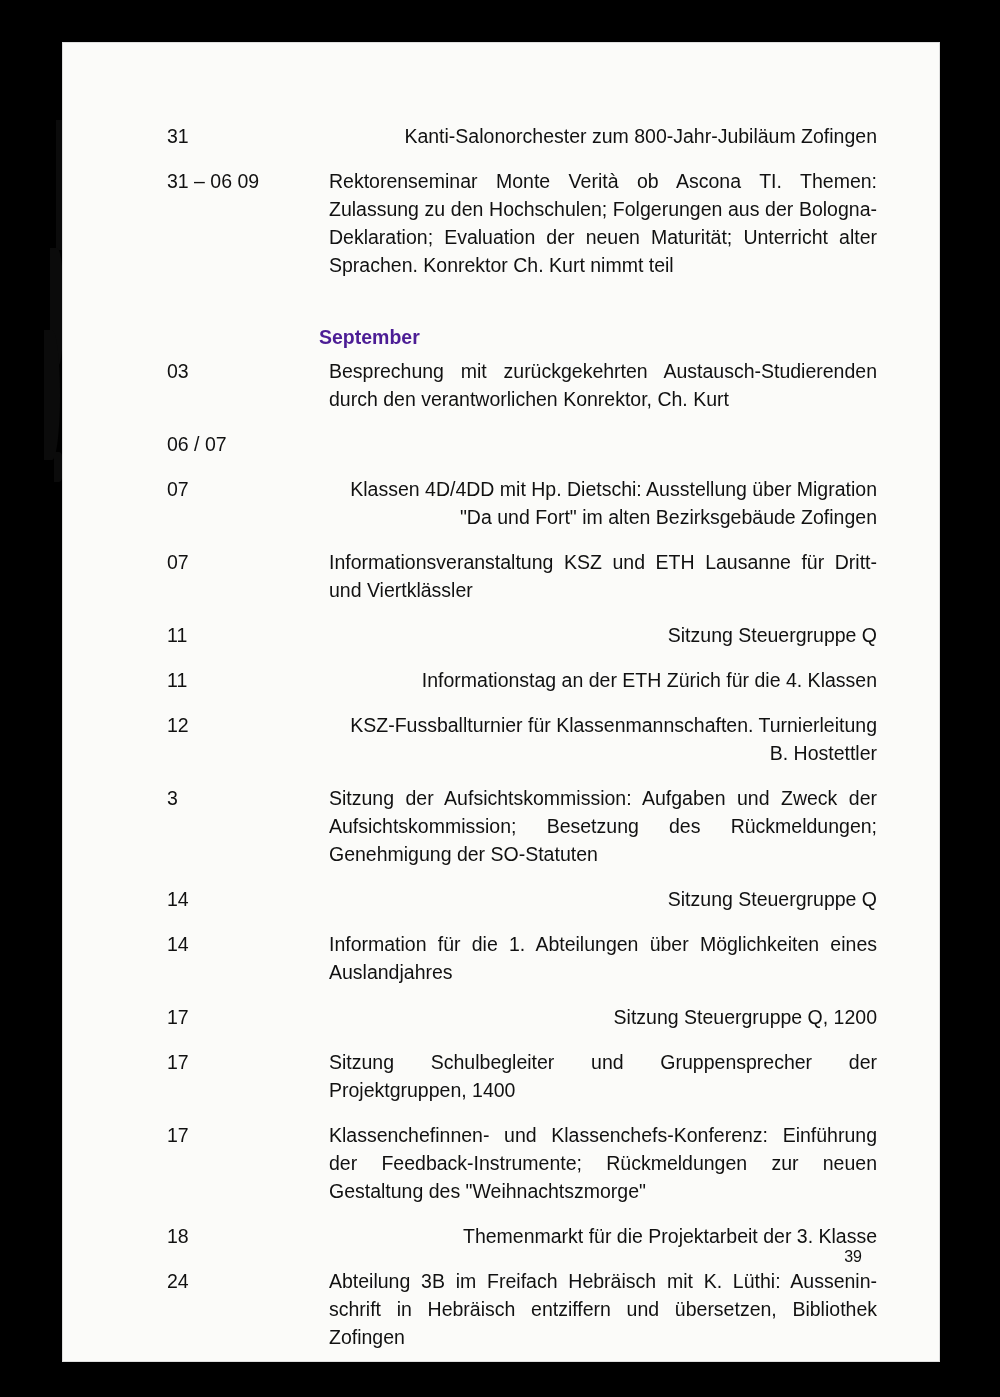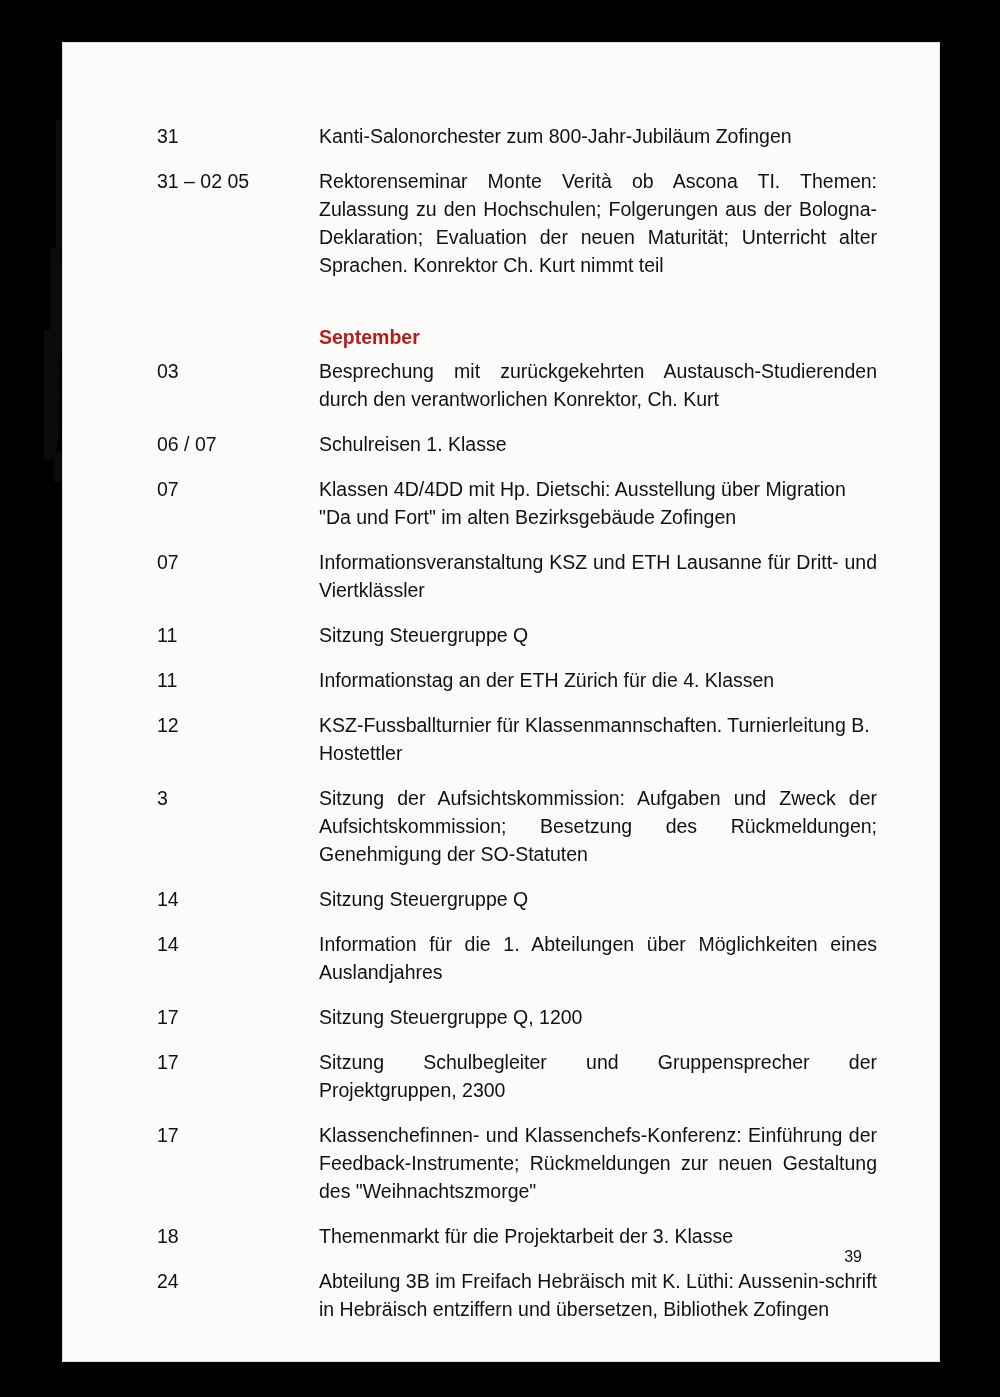--- a/index.html
+++ b/index.html
@@ -46,37 +46,38 @@
     align-items: flex-start;
     margin-bottom: 17px;
   }
   .entry .date {
     width: 162px;
     flex: 0 0 162px;
     font-size: 19.5px;
     line-height: 28px;
     color: #111;
     white-space: nowrap;
+    margin-left: 10px;
   }
   .entry .text {
     flex: 1 1 auto;
     font-size: 19.5px;
     line-height: 28px;
     color: #111;
     text-align: justify;
     text-justify: inter-word;
     hyphens: manual;
   }
-  .entry.nojustify .text { text-align: left; }
+  .entry.nojustify .text { text-align: right; }
 
   .month-heading {
     font-size: 19.5px;
     line-height: 28px;
     font-weight: bold;
-    color: #b91c1c;
+    color: #4c1d95;
     margin-left: 162px;
     margin-top: 44px;
     margin-bottom: 6px;
   }
 
   #page-number {
     position: absolute;
     right: 78px;
     bottom: 96px;
     font-size: 16px;
@@ -93,35 +94,34 @@
 
 <div id="page-sheet">
   <div id="content">
 
     <div id="entries-before">
         <div class="entry nojustify">
           <div class="date">31</div>
           <div class="text">Kanti-Salonorchester zum 800-Jahr-Jubiläum Zofingen</div>
         </div>
         <div class="entry">
-          <div class="date">31 – 02 05</div>
+          <div class="date">31 – 06 09</div>
           <div class="text">Rektorenseminar Monte Verità ob Ascona TI. Themen: Zulassung zu den Hochschulen; Folgerungen aus der Bologna-Deklaration; Evaluation der neuen Maturität; Unterricht alter Sprachen. Konrektor Ch. Kurt nimmt teil</div>
         </div>
       </div>
 
     <div class="month-heading">September</div>
 
     <div id="entries-after">
         <div class="entry">
           <div class="date">03</div>
           <div class="text">Besprechung mit zurückgekehrten Austausch-Studierenden durch den verantworlichen Konrektor, Ch. Kurt</div>
         </div>
         <div class="entry nojustify">
           <div class="date">06 / 07</div>
-          <div class="text">Schulreisen 1. Klasse</div>
         </div>
         <div class="entry nojustify">
           <div class="date">07</div>
           <div class="text">Klassen 4D/4DD mit Hp. Dietschi: Ausstellung über Migration "Da und Fort" im alten Bezirksgebäude Zofingen</div>
         </div>
         <div class="entry">
           <div class="date">07</div>
           <div class="text">Informationsveranstaltung KSZ und ETH Lausanne für Dritt- und Viertklässler</div>
         </div>
         <div class="entry nojustify">
@@ -147,21 +147,21 @@
         <div class="entry">
           <div class="date">14</div>
           <div class="text">Information für die 1. Abteilungen über Möglichkeiten eines Auslandjahres</div>
         </div>
         <div class="entry nojustify">
           <div class="date">17</div>
           <div class="text">Sitzung Steuergruppe Q, 1200</div>
         </div>
         <div class="entry">
           <div class="date">17</div>
-          <div class="text">Sitzung Schulbegleiter und Gruppensprecher der Projektgruppen, 2300</div>
+          <div class="text">Sitzung Schulbegleiter und Gruppensprecher der Projektgruppen, 1400</div>
         </div>
         <div class="entry">
           <div class="date">17</div>
           <div class="text">Klassenchefinnen- und Klassenchefs-Konferenz: Einführung der Feedback-Instrumente; Rückmeldungen zur neuen Gestaltung des "Weihnachtszmorge"</div>
         </div>
         <div class="entry nojustify">
           <div class="date">18</div>
           <div class="text">Themenmarkt für die Projektarbeit der 3. Klasse</div>
         </div>
         <div class="entry">

